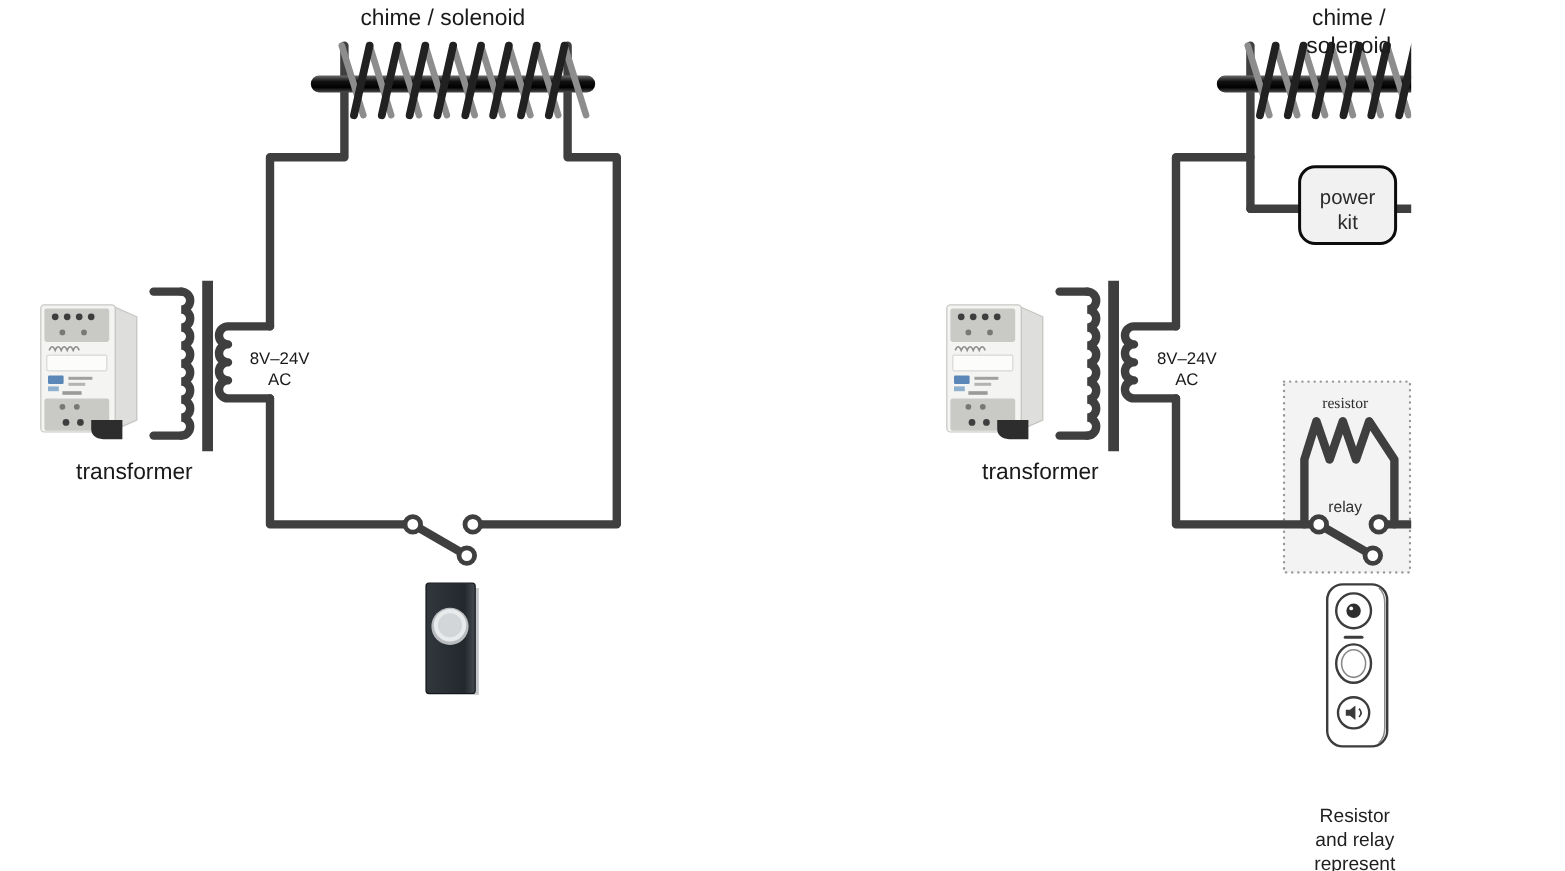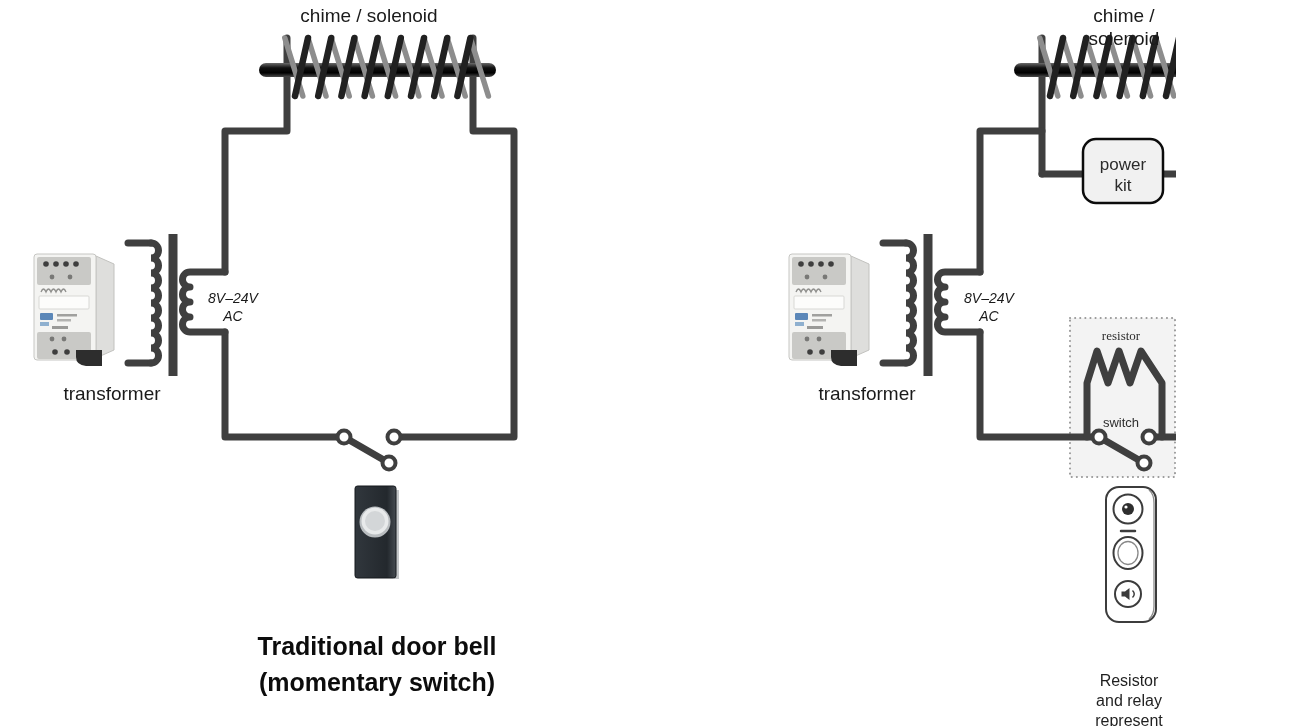--- a/index.html
+++ b/index.html
@@ -14,21 +14,21 @@
   #stage svg{position:absolute;left:0;top:0;}
   .lbl{
     position:absolute;
     transform:translateX(-50%);
     text-align:center;
     white-space:pre-line;
     color:#1a1a1a;
     line-height:1.2;
   }
   .lbl.big{font-size:19px;}
-  .lbl.med{font-size:14px;line-height:18px;font-style:italic;}
+  .lbl.med{font-size:14px;line-height:18px;}
   .lbl.small{font-size:13px;color:#2e2e2e;}
   .lbl.pk{font-size:17px;line-height:21px;color:#2b2b2b;}
   .lbl.title{font-size:25px;font-weight:bold;line-height:36px;color:#0c0c0c;}
   .lbl.sub{font-size:16px;line-height:20px;color:#1f1f1f;}
 </style>
 </head>
 <body>
 
 <div id="stage">
 
@@ -148,19 +148,17 @@
   <div class="lbl big" style="left:1124px;top:5px;">chime / solenoid</div>
   <div class="lbl med" style="left:233px;top:289px;">8V–24V
 AC</div>
   <div class="lbl med" style="left:989px;top:289px;">8V–24V
 AC</div>
   <div class="lbl big" style="left:112px;top:383px;">transformer</div>
   <div class="lbl big" style="left:867px;top:383px;">transformer</div>
   <div class="lbl pk" style="left:1123px;top:154px;">power
 kit</div>
   <div class="lbl small" style="left:1121px;top:328px;font-family:Liberation Serif, serif;">resistor</div>
-  <div class="lbl small" style="left:1121px;top:415px;">switch</div>
-  <div class="lbl title" style="left:377px;top:628px;">Traditional door bell
-(momentary switch)</div>
+  <div class="lbl small" style="left:1121px;top:415px;">relay</div>
   <div class="lbl sub" style="left:1129px;top:671px;">Resistor and relay represent
 all internals of doorbell</div>
 
 </div>
 
 </body></html>

